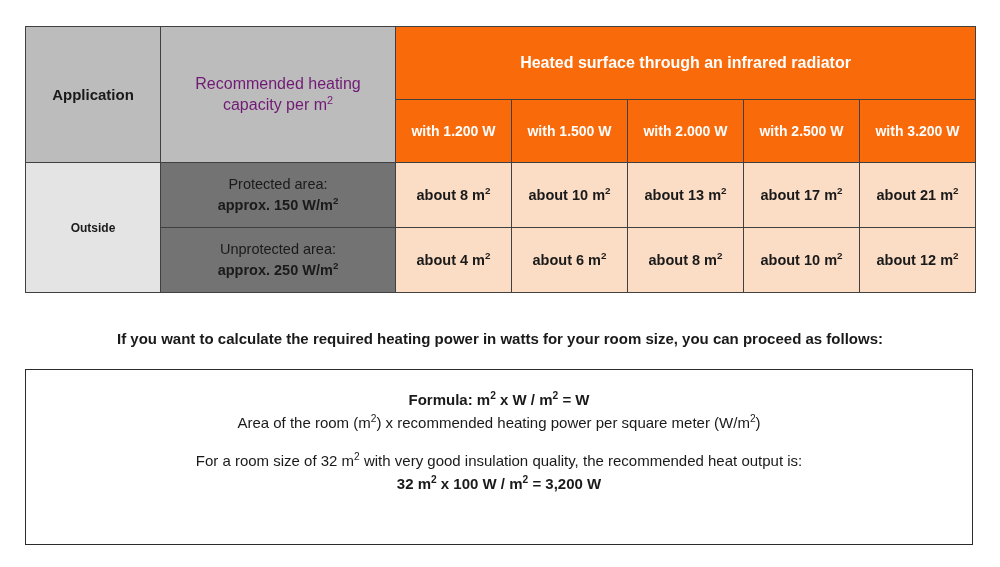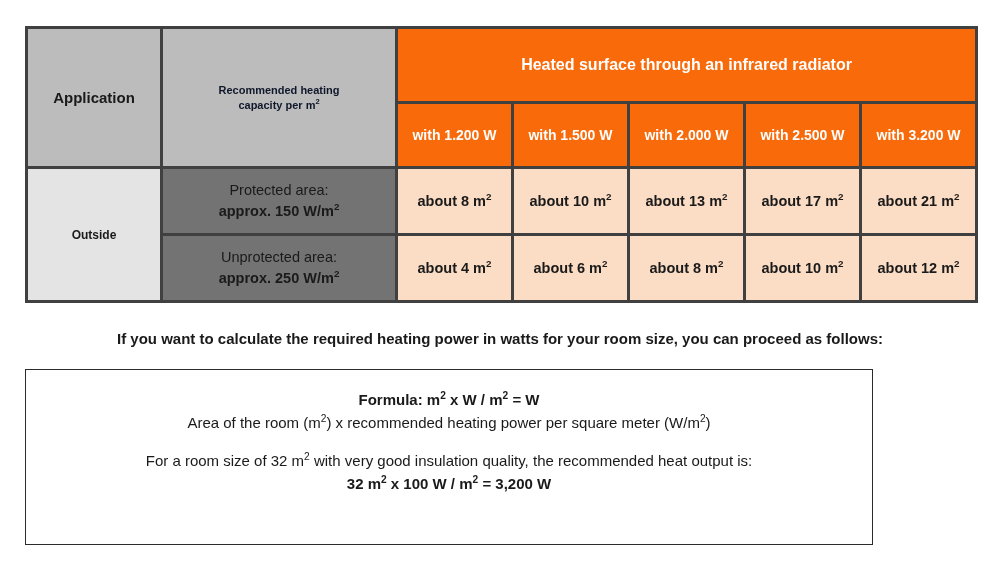--- a/index.html
+++ b/index.html
@@ -26,39 +26,39 @@
   
   table.matrix {
     position: absolute;
     left: 25px;
     top: 26px;
     width: 950px;
     border-collapse: collapse;
     table-layout: fixed;
   }
   table.matrix td, table.matrix th {
-    border: 3px solid #404040;
+    border: 1px solid #404040;
     padding: 0;
     vertical-align: middle;
     text-align: center;
   }
 
   .c-app {
     background: #bcbcbc;
     font-weight: bold;
     font-size: 15px;
     color: #1a1a1a;
     width: 135px;
   }
   .c-cap {
     background: #bcbcbc;
-    font-weight: bold;
-    font-size: 11px;
+    font-weight: normal;
+    font-size: 16px;
     line-height: 1.3;
-    color: #0f172a;
+    color: #701a75;
     width: 235px;
     padding: 6px 12px;
   }
   .c-orange-head {
     background: #f96a0a;
     color: #ffffff;
     font-weight: bold;
     font-size: 16px;
     height: 72px;
   }
@@ -104,21 +104,21 @@
     font-weight: bold;
     font-size: 15px;
     color: #1a1a1a;
   }
 
   
   .formula-box {
     position: absolute;
     left: 25px;
     top: 369px;
-    width: 848px;
+    width: 948px;
     height: 176px;
     border: 1px solid #2b2b2b;
     box-sizing: border-box;
     background: #ffffff;
     text-align: center;
     padding-top: 19px;
   }
   .formula-box .line {
     font-size: 15px;
     line-height: 1.5;

